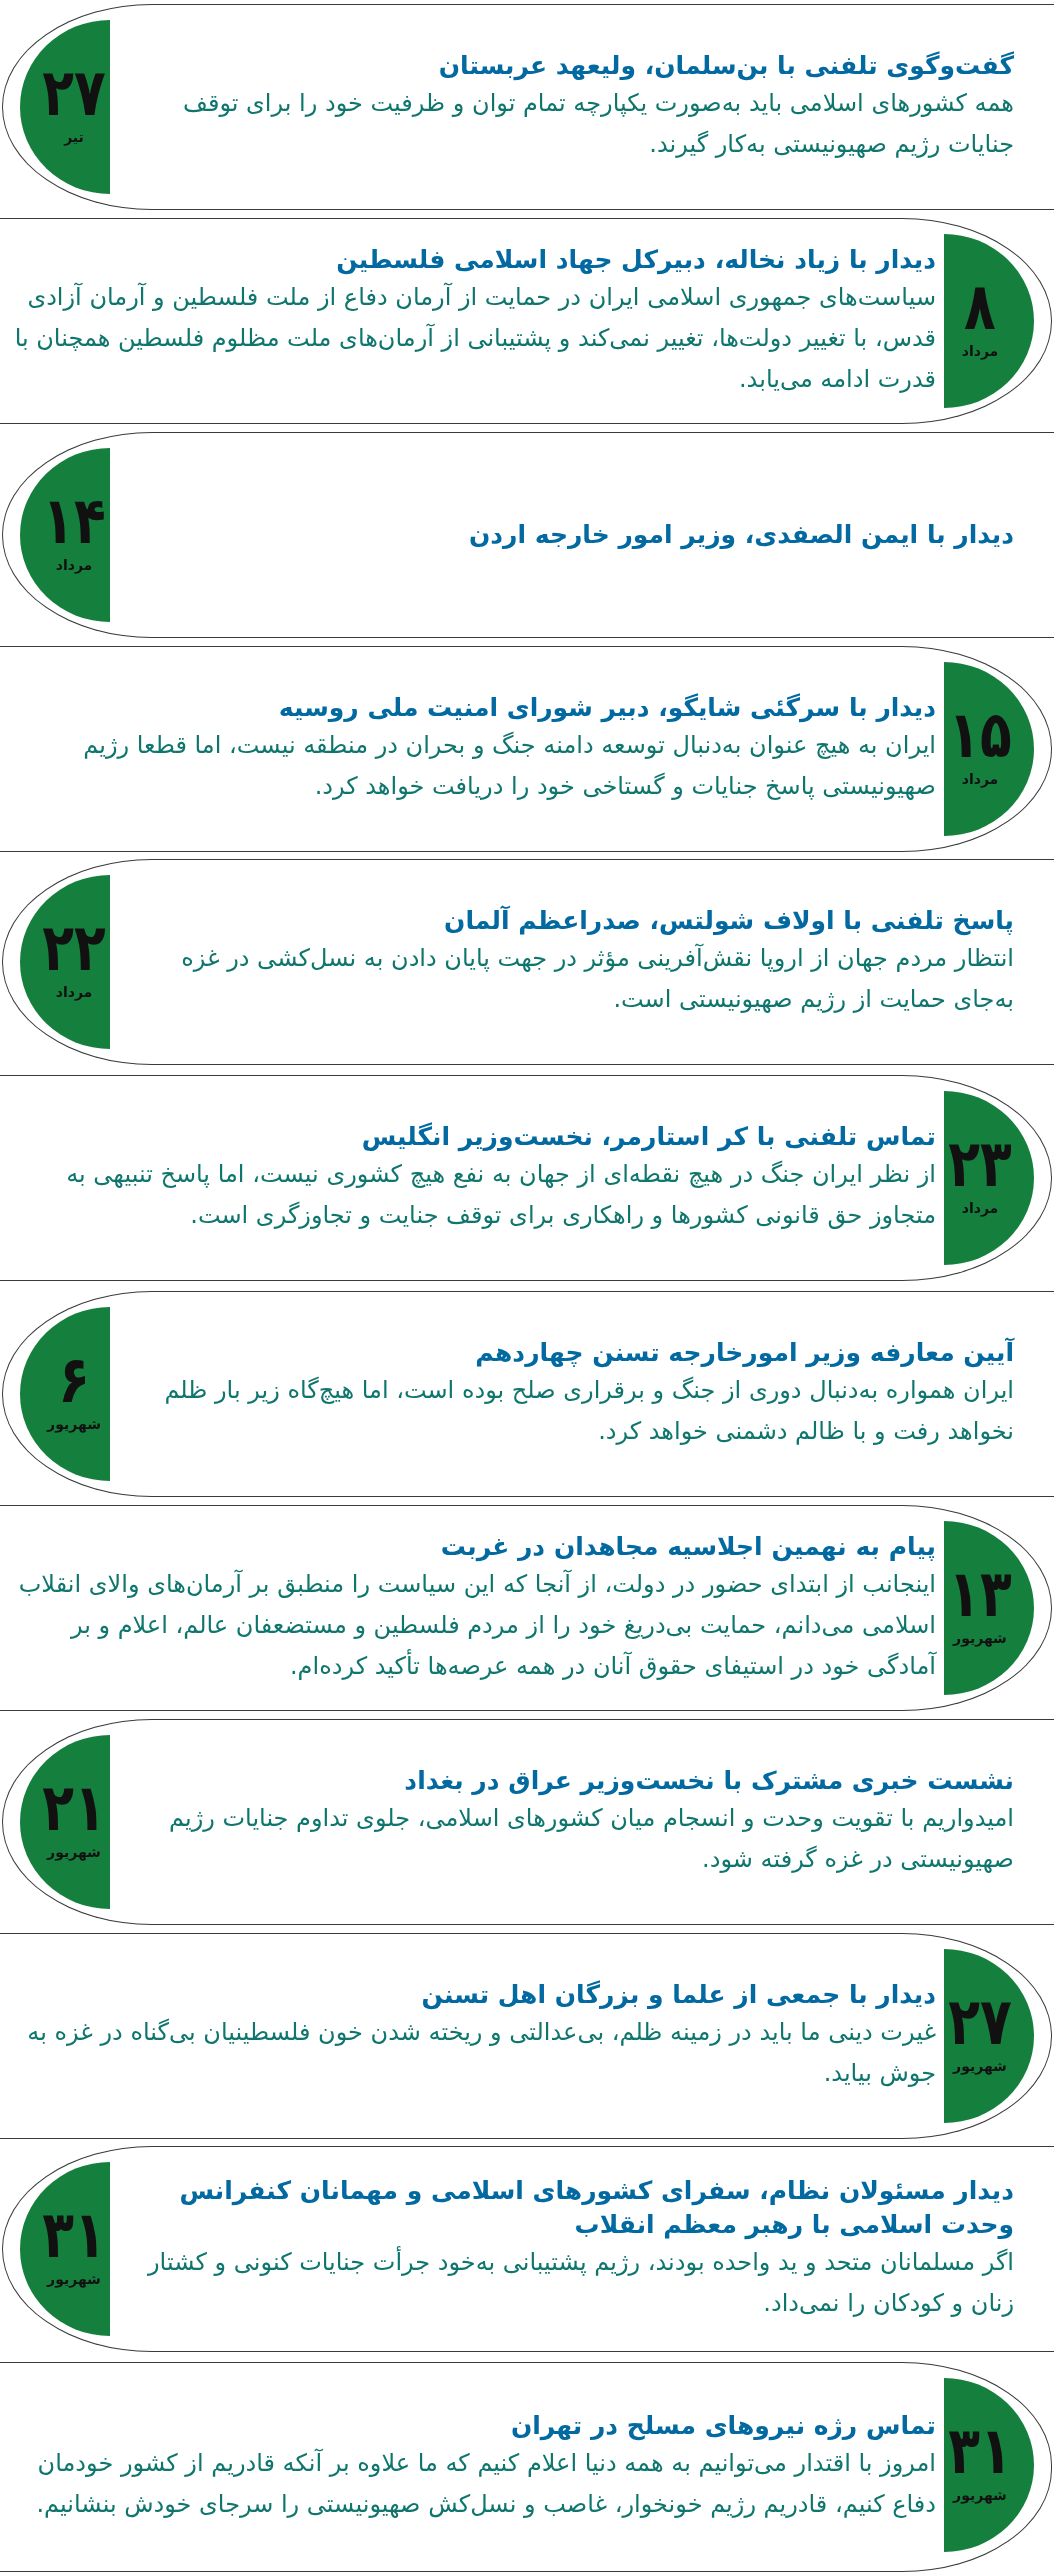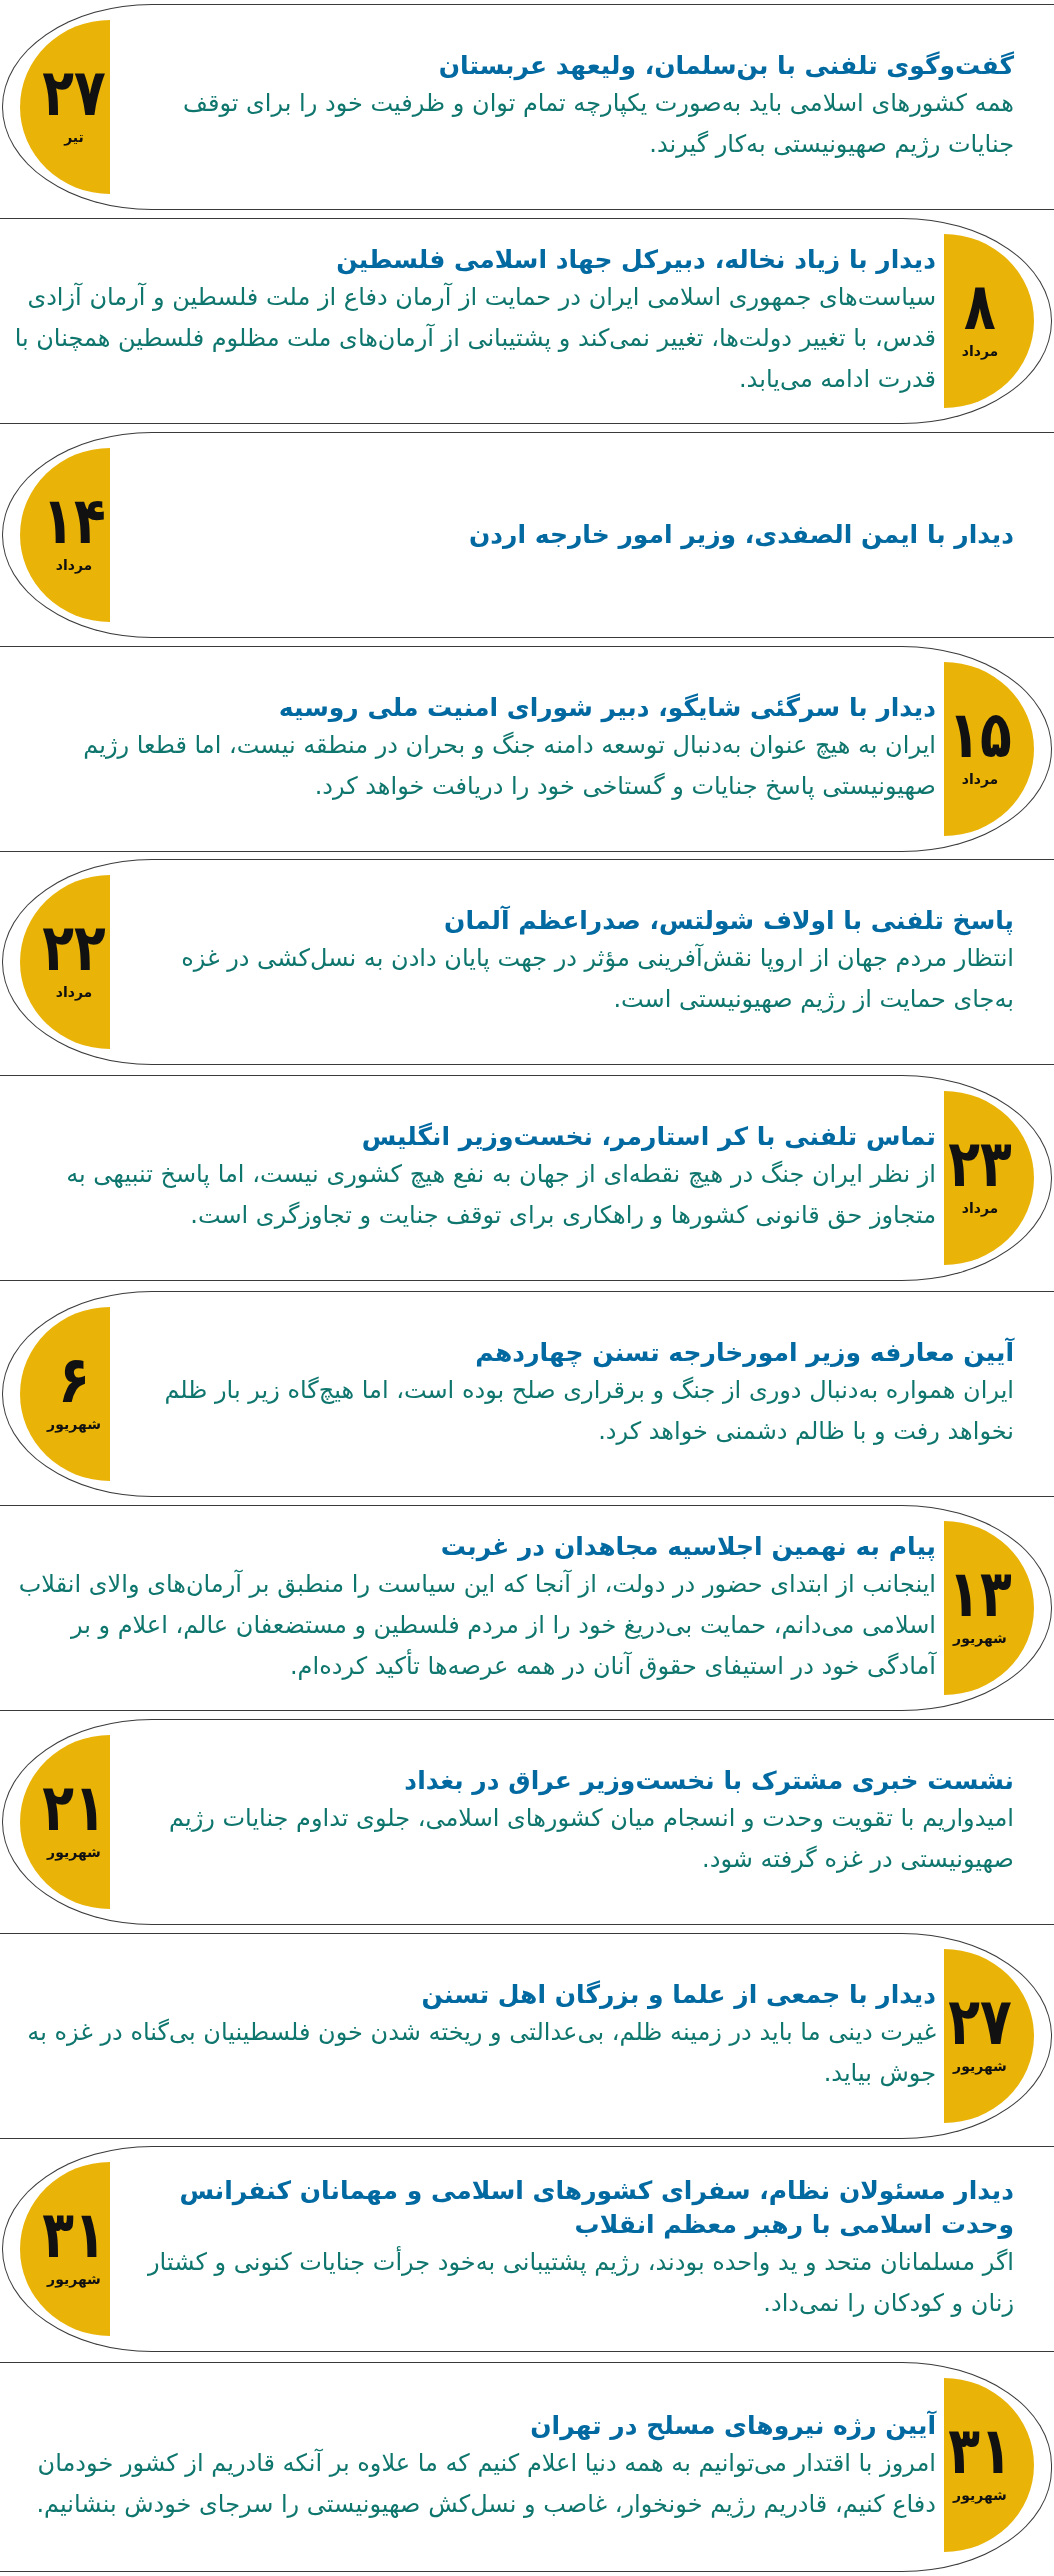--- a/index.html
+++ b/index.html
@@ -6,21 +6,21 @@
   body { width: 1054px; height: 2576px; overflow: hidden; position: relative;
          font-family: "DejaVu Sans", sans-serif; }
   .timeline { position: relative; width: 1054px; height: 2576px; }
   .card { position: absolute; left: 0; width: 1054px; height: 214px; box-sizing: border-box; }
   .card .frame { position: absolute; top: 4px; bottom: 4px; box-sizing: border-box;
                  border-top: 1.5px solid #3a3a3a; border-bottom: 1.5px solid #3a3a3a; }
   .card.left .frame { left: 2px; right: 0; border-left: 1.5px solid #3a3a3a;
                       border-radius: 150px 0 0 150px / 103px 0 0 103px; border-right: none; }
   .card.right .frame { left: 0; right: 2px; border-right: 1.5px solid #3a3a3a;
                        border-radius: 0 150px 150px 0 / 0 103px 103px 0; border-left: none; }
-  .badge { position: absolute; top: 20px; width: 90px; height: 174px; background: #eab308;
+  .badge { position: absolute; top: 20px; width: 90px; height: 174px; background: #15803d;
            display: flex; flex-direction: column; align-items: center; justify-content: center;
            color: #111; }
   .card.left .badge { left: 20px; border-radius: 90px 0 0 90px / 87px 0 0 87px; }
   .card.right .badge { right: 20px; border-radius: 0 90px 90px 0 / 0 87px 87px 0; }
   .card.left .badge .inner { margin-left: 18px; }
   .card.right .badge .inner { margin-right: 18px; }
   .badge .inner { display: flex; flex-direction: column; align-items: center; }
   .day { font-family: "DejaVu Sans", sans-serif; font-weight: bold; font-size: 52px; line-height: 52px;
          letter-spacing: -2px; transform: scaleY(1.25); }
   .month { font-family: "DejaVu Sans", sans-serif; font-weight: bold; font-size: 14px; line-height: 22px;
@@ -192,19 +192,19 @@
 
   <div class="card right" style="top:2358px; height:218px">
     <div class="frame"></div>
     <div class="badge">
         <div class="inner">
       <div class="day">۳۱</div>
       <div class="month">شهریور</div>
     </div>
       </div>
     <div class="content">
-        <p class="title">آیین رژه نیروهای مسلح در تهران</p>
+        <p class="title">تماس رژه نیروهای مسلح در تهران</p>
       <p class="body">امروز با اقتدار می‌توانیم به همه دنیا اعلام کنیم که ما علاوه بر آنکه قادریم از کشور خودمان دفاع کنیم، قادریم رژیم خونخوار، غاصب و نسل‌کش صهیونیستی را سرجای خودش بنشانیم.</p>
       </div>
   </div>
 
 </div>
 
 
 </body></html>

